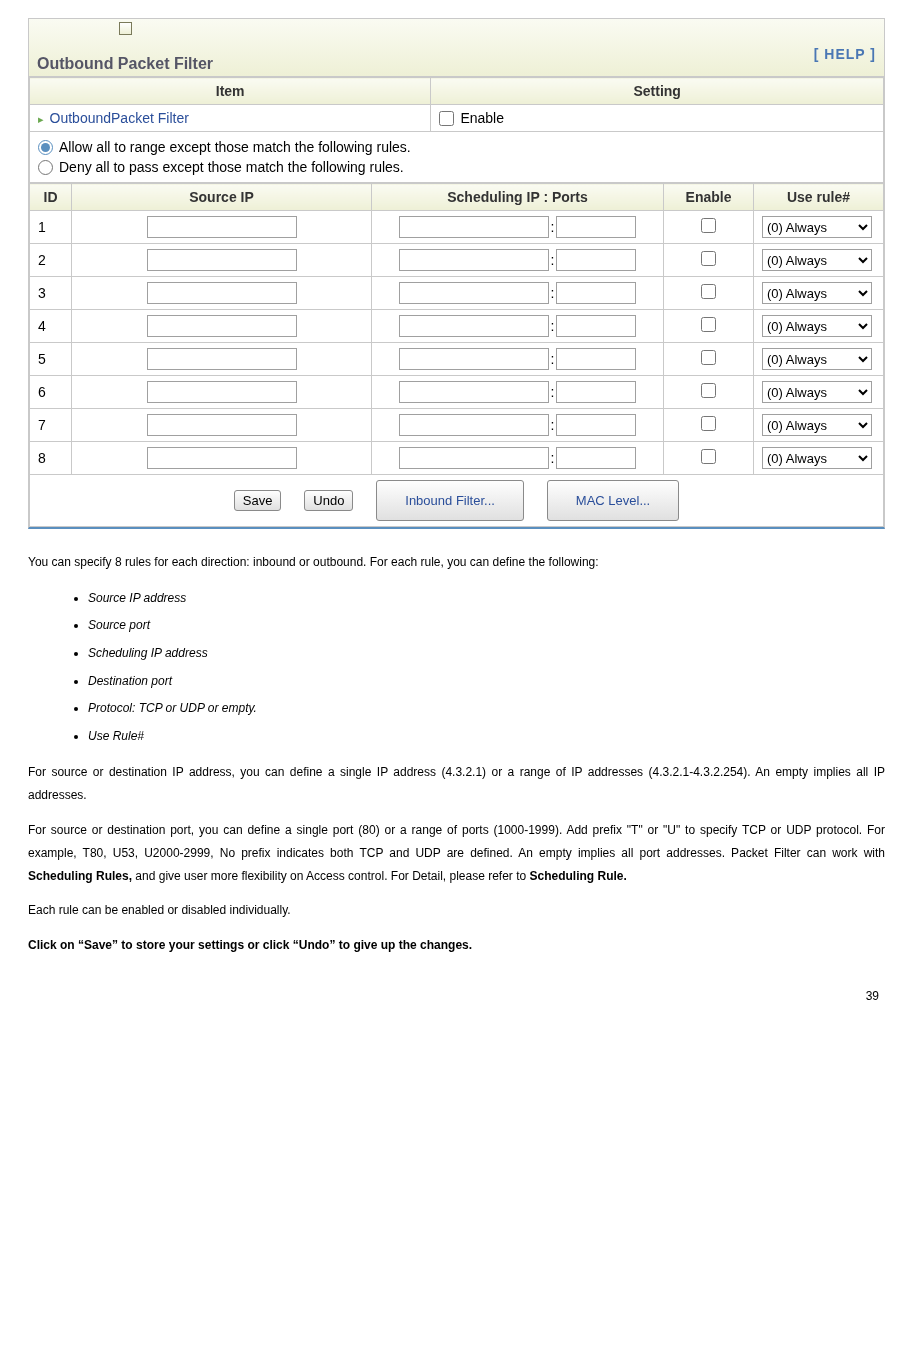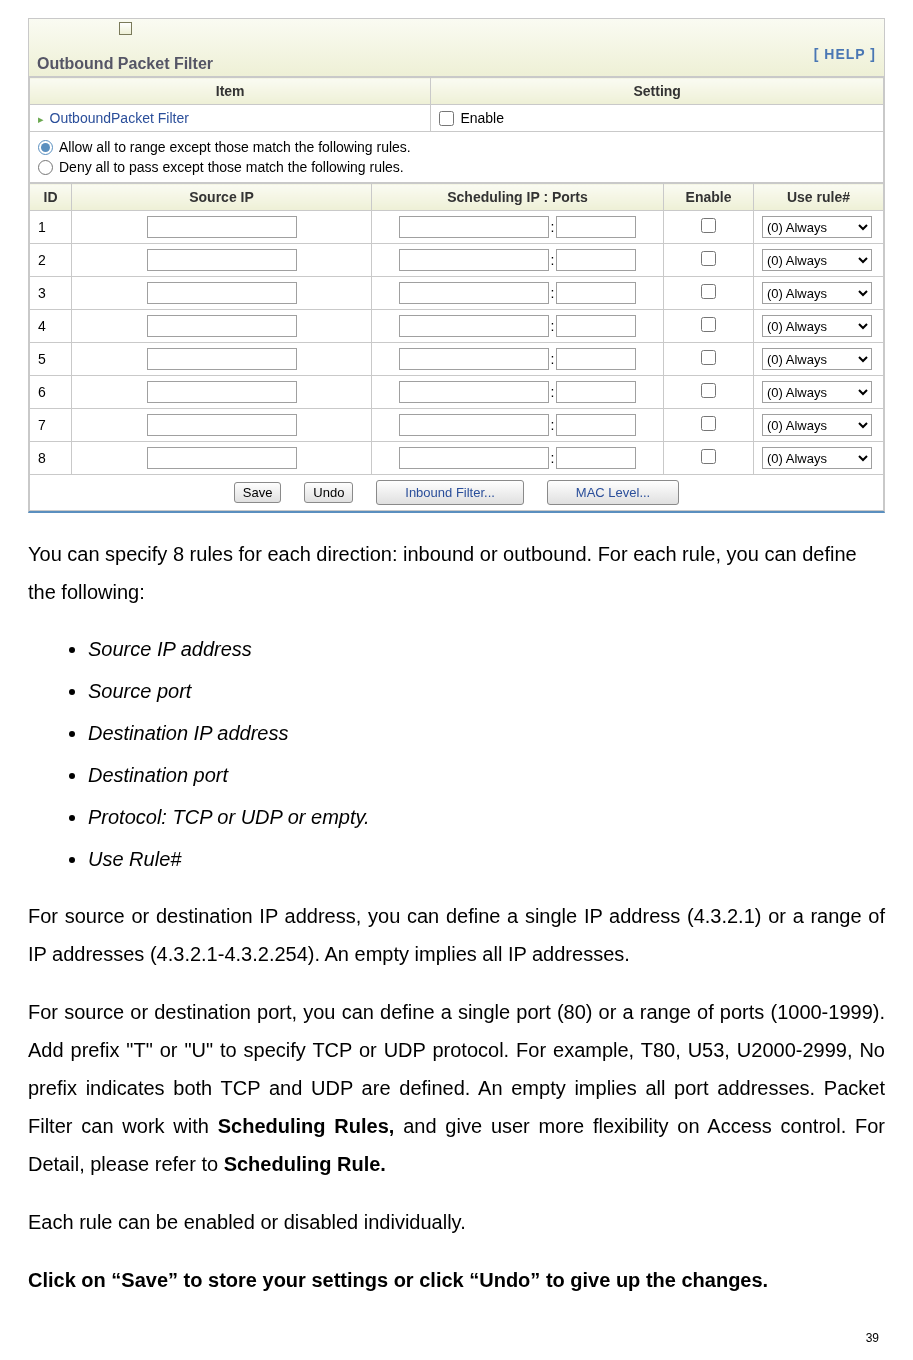--- a/index.html
+++ b/index.html
@@ -18,26 +18,26 @@
   .radio-line { display: flex; align-items: center; gap: 6px; padding: 2px 0; font-size: 14px; }
   input[type="radio"], input[type="checkbox"] { width: 15px; height: 15px; margin: 0; accent-color: #5a8fbf; }
   input.txt { border: 1px solid #a0a0a0; height: 22px; font-size: 13px; padding: 0 2px; }
   select.sel { border: 1px solid #a0a0a0; height: 22px; font-size: 13px; background:#fff; }
   .col-id { text-align: left; width: 40px; }
   .col-src { text-align: center; }
   .col-dst { text-align: center; }
   .col-en { text-align: center; width: 90px; }
   .col-rule { text-align: left; width: 120px; }
   .btn { background: linear-gradient(#fefefe,#e0e0e0); border: 1px solid #8a8a8a; border-radius: 3px; padding: 2px 8px; font-size: 13px; }
-  .btn-wide { padding: 4px 28px; color: #2a4e9a; }
+  .btn-wide { padding: 12px 28px; color: #2a4e9a; }
   .btn-row { text-align: center; padding: 6px 0; }
   .btn-row .btn + .btn { margin-left: 19px; }
   .dstwrap { display: flex; align-items: center; justify-content: center; gap: 2px; }
   .srcwrap { display: flex; align-items: center; justify-content: center; }
-  .doc { margin-top: 22px; font-family: Arial, sans-serif; font-size: 20px; line-height: 1.9; }
+  .doc { margin-top: 22px; font-family: Arial, sans-serif; font-size: 12px; line-height: 1.9; }
   .doc ul { margin: 14px 0 14px 40px; padding-left: 20px; }
   .doc ul li { margin-bottom: 6px; line-height: 1.8; font-style: italic; }
   .doc .just { text-align: justify; }
   .page-no { text-align: right; font-size: 12px; margin-top: 32px; padding-right: 6px; }
   .enable-cell { display:flex; align-items:center; gap:6px; }
 </style>
 </head>
 <body>
 
 <div class="panel">
@@ -249,21 +249,21 @@
     </tr>
   </tbody>
     </table>
 </div>
 
 <div class="doc">
   <p>You can specify 8 rules for each direction: inbound or outbound. For each rule, you can define the following:</p>
   <ul id="bullets">
       <li>Source IP address</li>
       <li>Source port</li>
-      <li>Destination IP address</li>
+      <li>Scheduling IP address</li>
       <li>Destination port</li>
       <li>Protocol: TCP or UDP or empty.</li>
       <li>Use Rule#</li>
     </ul>
   <p class="just">For source or destination IP address, you can define a single IP address (4.3.2.1) or a range of IP addresses (4.3.2.1-4.3.2.254). An empty implies all IP addresses.</p>
   <p class="just">
     <span>For source or destination port, you can define a single port (80) or a range of ports (1000-1999). Add prefix "T" or "U" to specify TCP or UDP protocol. For example, T80, U53, U2000-2999, No prefix indicates both TCP and UDP are defined. An empty implies all port addresses. Packet Filter can work with </span><b>Scheduling Rules,</b><span> and give user more flexibility on Access control. For Detail, please refer to </span><b>Scheduling Rule.</b>
   </p>
   <p>Each rule can be enabled or disabled individually.</p>
   <p><b>Click on “Save” to store your settings or click “Undo” to give up the changes.</b></p>

